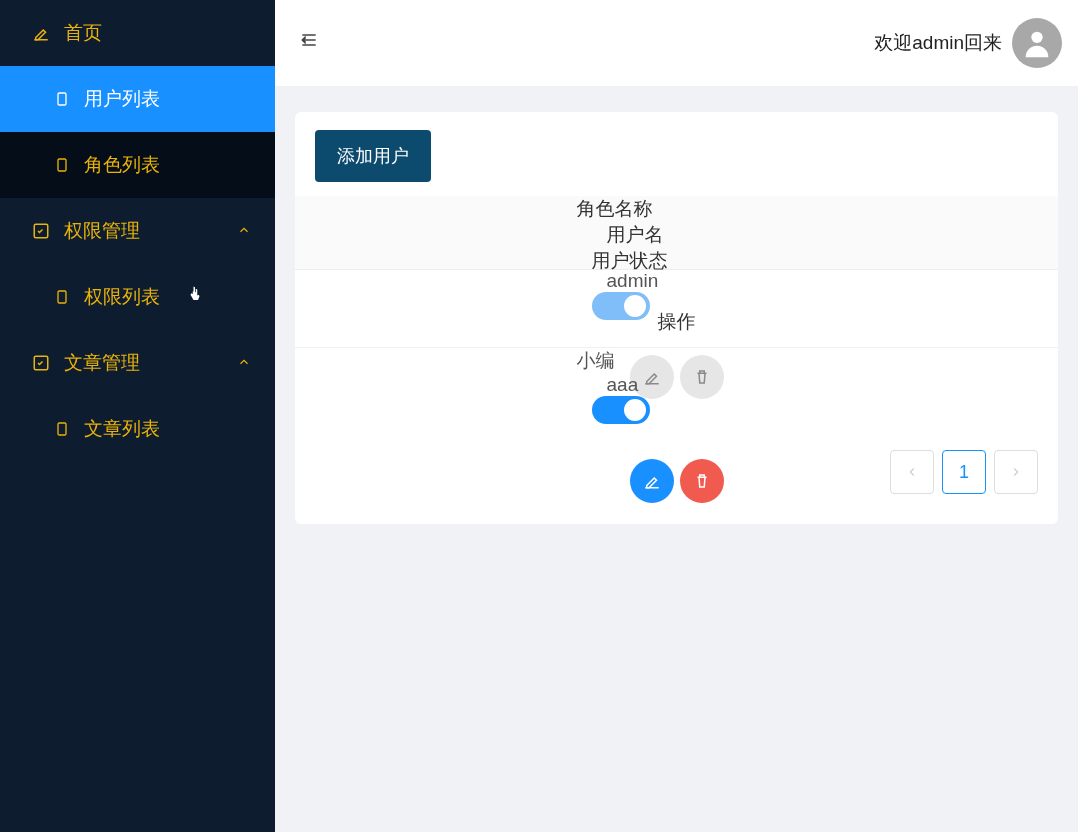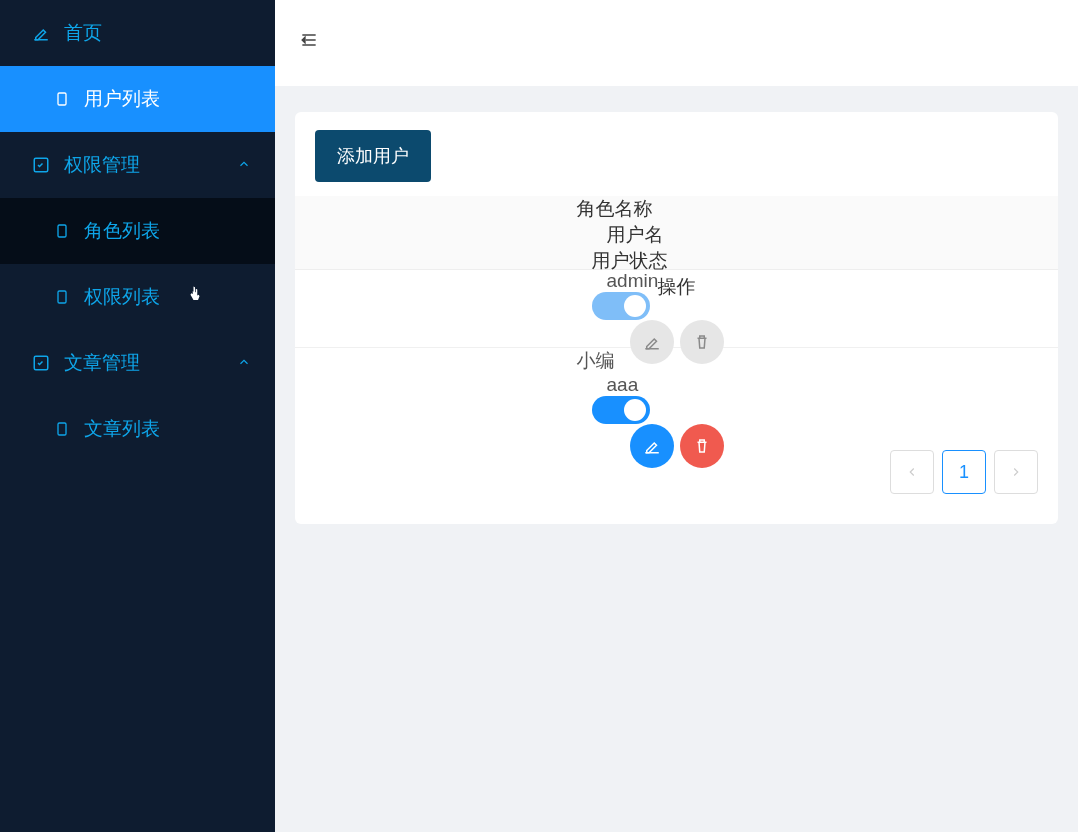--- a/index.html
+++ b/index.html
@@ -22,21 +22,21 @@
       color: #a8b2c0;
       flex-shrink: 0;
     }
     .sidebar-item {
       height: 66px;
       display: flex;
       align-items: center;
       padding: 0 32px;
       cursor: pointer;
       font-size: 19px;
-      color: #0ea5e9;
+      color: #eab308;
       position: relative;
     }
     .sidebar-item.sub {
       padding-left: 54px;
     }
     .sidebar-item.active {
       background: #1890ff;
       color: #fff;
     }
     .sidebar-item.hover-dark {
@@ -127,21 +127,21 @@
     .table-row.header-row {
       color: #333;
       font-weight: 500;
       background: #fafafa;
       height: 74px;
       border-bottom: 1px solid #eee;
     }
     .col-role { width: 200px; }
     .col-user { width: 140px; }
     .col-status { width: 170px; display:flex; align-items:center; }
-    .col-action { flex: 1; display: flex; gap: 6px; align-items: center; }
+    .col-action { flex: 1; display: flex; gap: 6px; align-items: center; margin-top: 35px; }
     .switch {
       width: 58px;
       height: 28px;
       border-radius: 14px;
       position: relative;
       cursor: pointer;
     }
     .switch.on { background: #1890ff; }
     .switch.on-disabled { background: #7fbef8; }
     .switch .knob {
@@ -220,42 +220,42 @@
 
   <div class="sidebar-item sub active">
     <span class="sidebar-icon">
       <svg width="16" height="16" viewBox="0 0 24 24" fill="none" stroke="currentColor" stroke-width="2">
           <rect x="6" y="3" width="12" height="18" rx="2"></rect>
         </svg>
     </span>
     <span>用户列表</span>
   </div>
 
+  <div class="sidebar-item sub hover-dark" style="position:relative;">
+    <span class="sidebar-icon">
+      <svg width="16" height="16" viewBox="0 0 24 24" fill="none" stroke="currentColor" stroke-width="2">
+          <rect x="6" y="3" width="12" height="18" rx="2"></rect>
+        </svg>
+    </span>
+    <span>角色列表</span>
+  </div>
+
   <div class="sidebar-item">
     <span class="sidebar-icon">
       <svg width="18" height="18" viewBox="0 0 24 24" fill="none" stroke="currentColor" stroke-width="2">
           <rect x="3" y="3" width="18" height="18" rx="2"></rect>
           <path d="M8 12l2 2 4-4"></path>
         </svg>
     </span>
     <span>权限管理</span>
     <span class="sidebar-chevron">
       <svg width="14" height="14" viewBox="0 0 24 24" fill="none" stroke="currentColor" stroke-width="2">
           <path d="M6 15l6-6 6 6"></path>
         </svg>
     </span>
-  </div>
-
-  <div class="sidebar-item sub hover-dark" style="position:relative;">
-    <span class="sidebar-icon">
-      <svg width="16" height="16" viewBox="0 0 24 24" fill="none" stroke="currentColor" stroke-width="2">
-          <rect x="6" y="3" width="12" height="18" rx="2"></rect>
-        </svg>
-    </span>
-    <span>角色列表</span>
   </div>
 
   <div class="sidebar-item sub">
     <span class="sidebar-icon">
       <svg width="16" height="16" viewBox="0 0 24 24" fill="none" stroke="currentColor" stroke-width="2">
           <rect x="6" y="3" width="12" height="18" rx="2"></rect>
         </svg>
     </span>
     <span>权限列表</span>
   </div>
@@ -292,20 +292,29 @@
     </svg>
 </span>
 
 <div class="main">
   <div class="header">
     <div class="header-toggle">
       <svg width="20" height="20" viewBox="0 0 24 24" fill="none" stroke="currentColor" stroke-width="2">
           <path d="M4 6h16M8 12h12M4 18h16"></path>
           <path d="M4 12l3-3v6z" fill="currentColor"></path>
         </svg>
+    </div>
+    <div class="header-right">
+      <span class="welcome">欢迎admin回来</span>
+      <div class="avatar">
+        <svg width="34" height="34" viewBox="0 0 24 24" fill="#fff">
+            <circle cx="12" cy="8" r="4"></circle>
+            <path d="M4 22c0-5 4-8 8-8s8 3 8 8"></path>
+          </svg>
+      </div>
     </div>
   </div>
 
   <div class="content">
     <div class="card">
       <button class="add-btn">添加用户</button>
 
       <div class="table">
         <div class="table-row header-row">
           <div class="col-role">角色名称</div>

